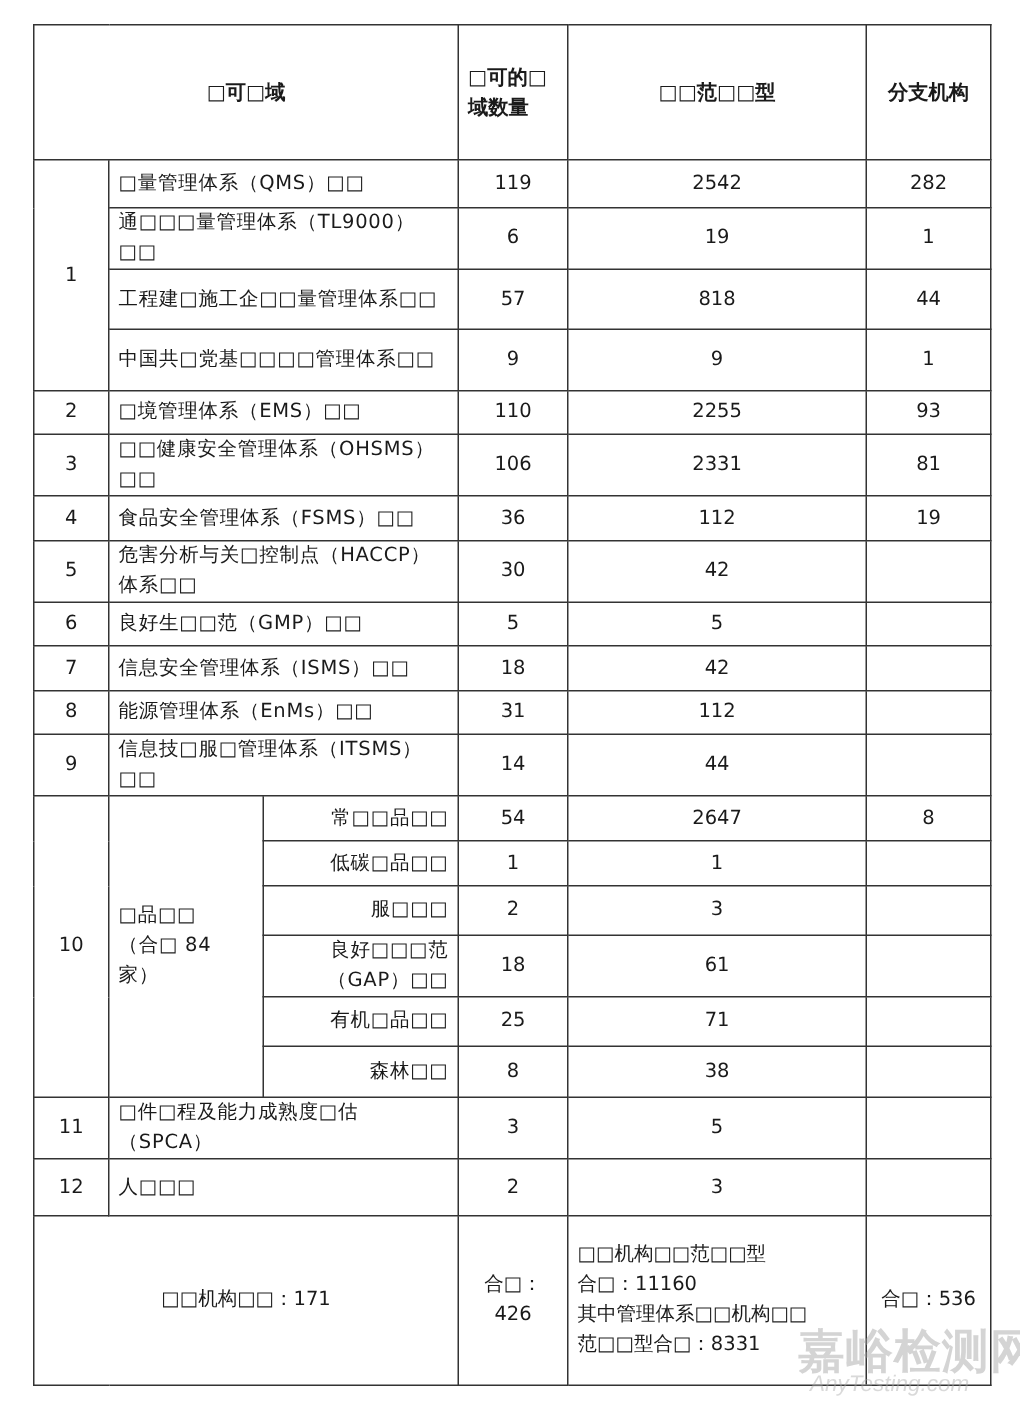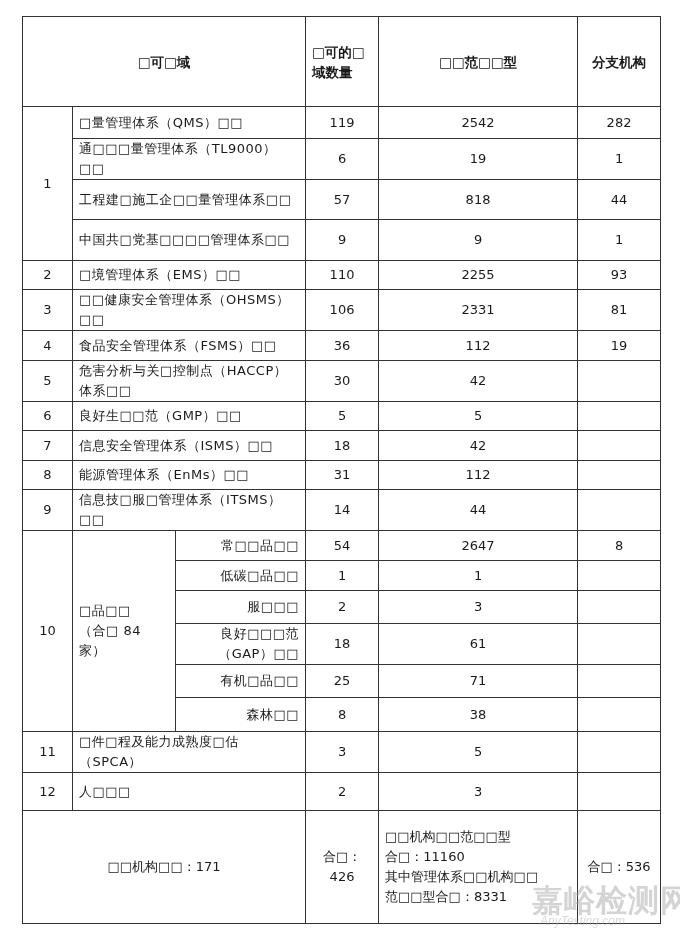--- a/index.html
+++ b/index.html
@@ -21,21 +21,21 @@
     td.name { text-align: left; letter-spacing: 0.5px; }
     td.sub { text-align: right; letter-spacing: 0.5px; }
     td.sum { text-align: left; padding-left: 8px; line-height: 22px; }
     td.center { text-align: center; }
     .watermark {
       position: absolute; left: 530px; top: 880px; width: 150px; height: 60px;
       pointer-events: none;
     }
     .wm-cn { position: absolute; left: 2px; top: 0; font-size: 31px; font-weight: bold;
              color: rgba(160,160,160,0.45); letter-spacing: 1px; white-space: nowrap; }
-    .wm-en { position: absolute; left: 10px; top: 34px; font-size: 12px; font-style: italic;
+    .wm-en { position: absolute; left: 10px; top: 34px; font-size: 15px; font-style: italic;
              color: rgba(170,170,170,0.45); white-space: nowrap;
              font-family: "Liberation Sans", sans-serif; }
   </style>
 </head>
 <body>
 
 <table class="cert">
   <colgroup>
     <col style="width:50px">
     <col style="width:103px">

